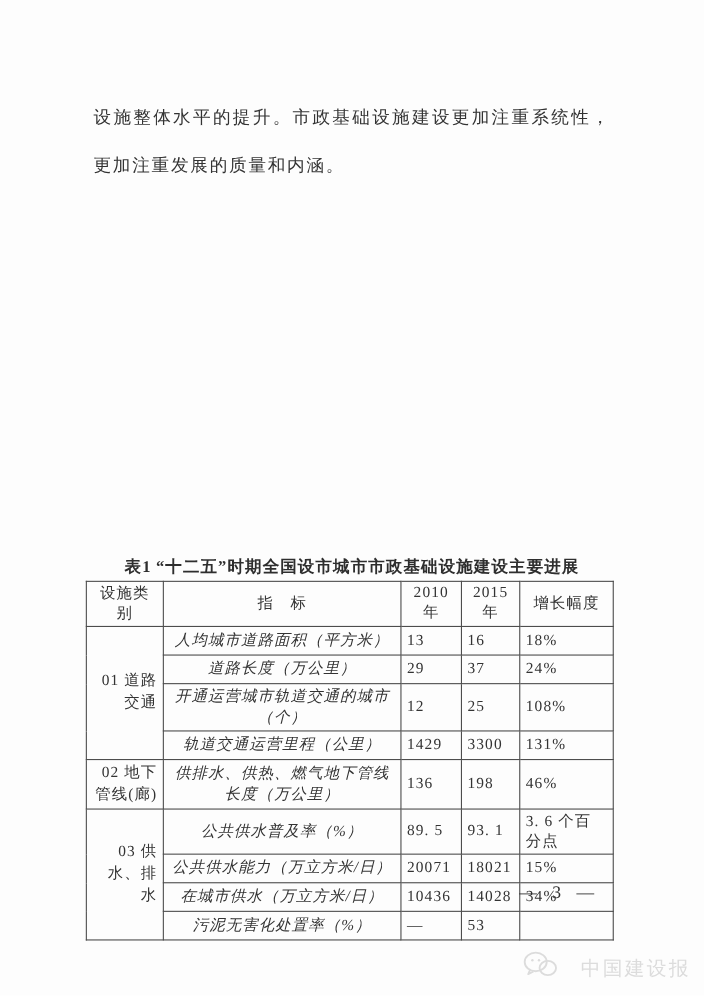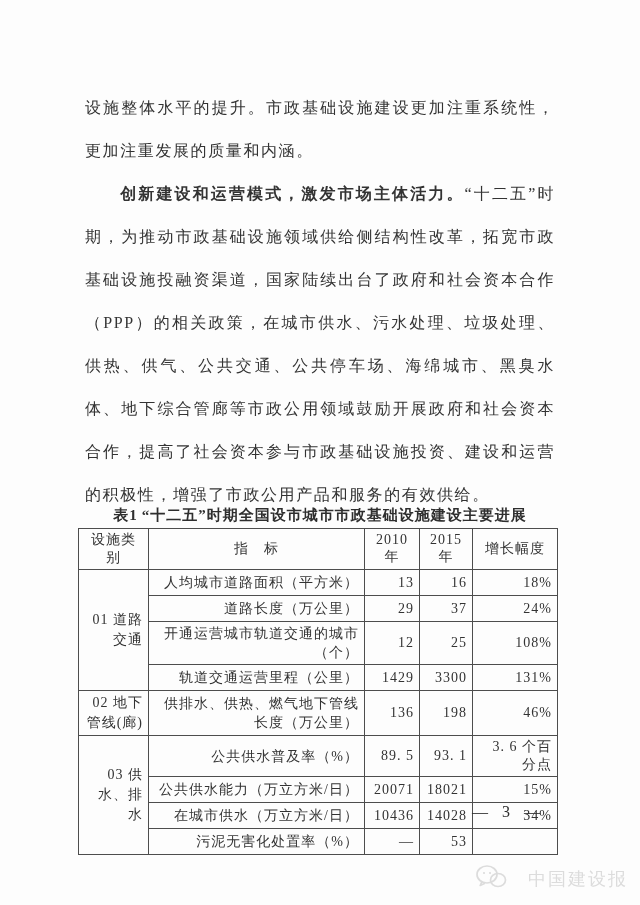--- a/index.html
+++ b/index.html
@@ -50,22 +50,22 @@
   }
   table.progress th, table.progress td{
     border:1px solid #4d4d4d;
     padding:2px 5px;
     letter-spacing:1px;
     font-weight:normal;
   }
   table.progress th{height:26px;text-align:center;}
   table.progress td{height:21px;}
   td.cat{text-align:right;vertical-align:middle;padding-left:4px;line-height:20px;}
-  td.ind{text-align:right;padding-left:8px;line-height:19px;}
-  td.num{text-align:right;}
+  td.ind{text-align:center;padding-left:8px;line-height:19px;font-style:italic;}
+  td.num{text-align:left;}
   tr.tall td{height:38px;}
 
   
   .page-number{
     position:absolute;top:803px;right:95px;
     font-size:16px;letter-spacing:5px;color:#2e2e2e;
   }
 
   
   .footer{
@@ -79,21 +79,20 @@
     font-family:"Liberation Sans","DejaVu Sans",sans-serif;
   }
 </style>
 </head>
 <body>
 
 <div class="page">
 
   <div class="text-block">
     <p class="para"><span>设施整体水平的提升。市政基础设施建设更加注重系统性，更加注重发展的质量和内涵。</span></p>
-    <p class="para indent"><span class="lead">创新建设和运营模式，激发市场主体活力。</span><span>“十二五”时期，为推动市政基础设施领域供给侧结构性改革，拓宽市政基础设施投融资渠道，国家陆续出台了政府和社会资本合作（PPP）的相关政策，在城市供水、污水处理、垃圾处理、供热、供气、公共交通、公共停车场、海绵城市、黑臭水体、地下综合管廊等市政公用领域鼓励开展政府和社会资本合作，提高了社会资本参与市政基础设施投资、建设和运营的积极性，增强了市政公用产品和服务的有效供给。</span></p>
   </div>
 
   <div class="table-title">
     <span class="tlabel">表1</span><span>“十二五”时期全国设市城市市政基础设施建设主要进展</span>
   </div>
 
   <table class="progress">
     <colgroup>
       <col style="width:70px">
         <col style="width:216px">

